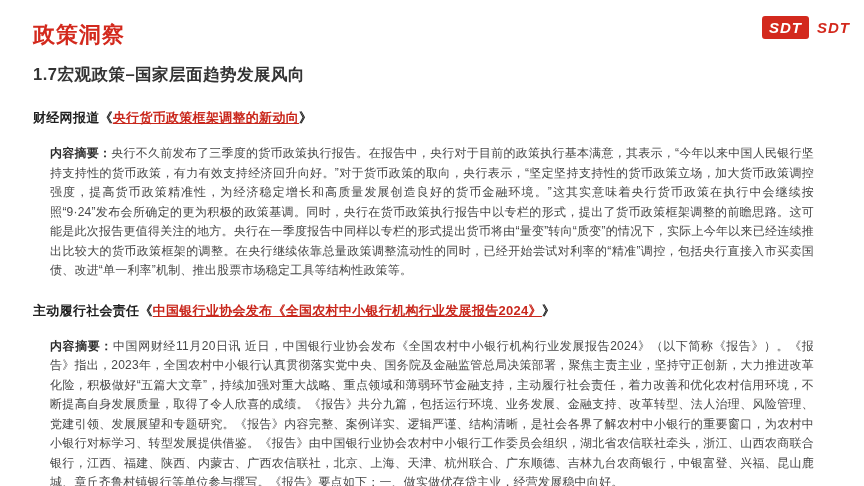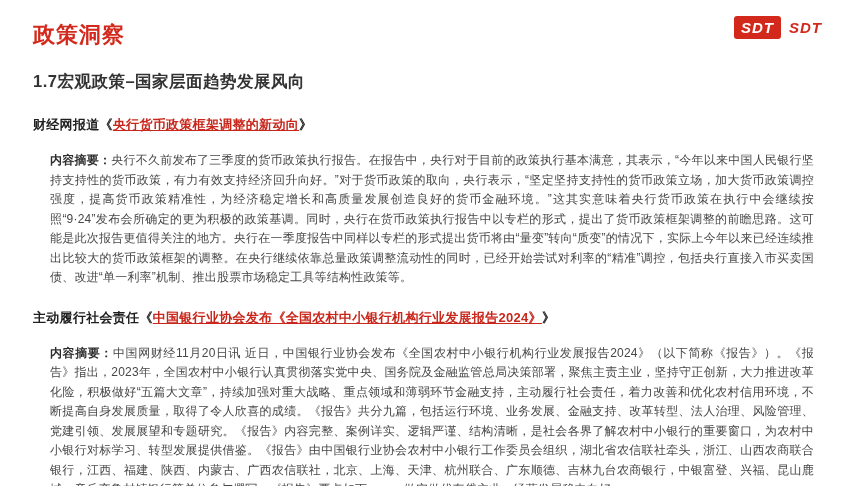--- a/index.html
+++ b/index.html
@@ -7,35 +7,35 @@
     width:864px;height:486px;background:#ffffff;
     font-family:"Liberation Sans","DejaVu Sans",sans-serif;
     overflow:hidden;
   }
   .slide{position:relative;width:864px;height:486px;box-sizing:border-box;padding:16px 33px 0 33px;}
 
   .page-title{
     margin:4px 0 0 0;font-size:22px;font-weight:bold;letter-spacing:1px;
     color:#d3291d;
   }
-  .logo{position:absolute;top:16px;right:36px;display:flex;align-items:center;justify-content:space-between;}
+  .logo{position:absolute;top:16px;right:8px;display:flex;align-items:center;justify-content:space-between;}
   .logo-box{
     display:inline-block;background:#d3291d;color:#ffffff;
     font-weight:800;font-style:italic;font-size:15px;letter-spacing:1px;
     padding:3px 7px;border-radius:3px;
   }
   .logo-text{
     display:inline-block;color:#d3291d;background:#ffffff;
     font-weight:800;font-style:italic;font-size:15px;letter-spacing:1px;
     padding:3px 6px;border-radius:3px;margin-left:2px;
     text-shadow:0 0 1px #ffffff;
   }
 
   .section-title{
-    margin:21px 0 0 0;font-size:16.5px;font-weight:bold;letter-spacing:0.5px;
+    margin:14px 0 0 0;font-size:16.5px;font-weight:bold;letter-spacing:0.5px;
     color:#333333;
   }
   .keywords{
     margin-top:14px;font-size:13.5px;font-weight:bold;letter-spacing:0.5px;
     color:#d3291d;
   }
 
   .article{margin-top:23px;}
   .article + .article{margin-top:21px;}
   .article-heading{

